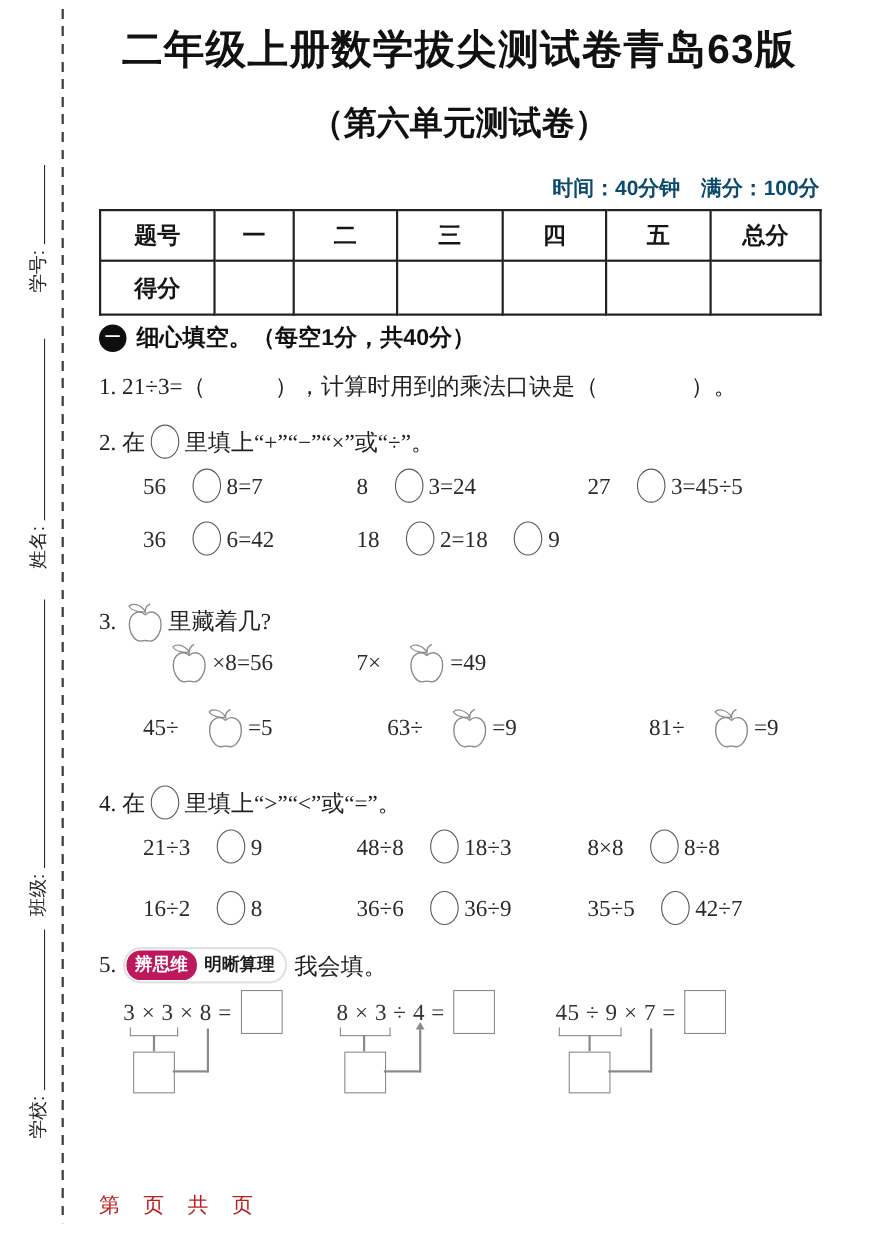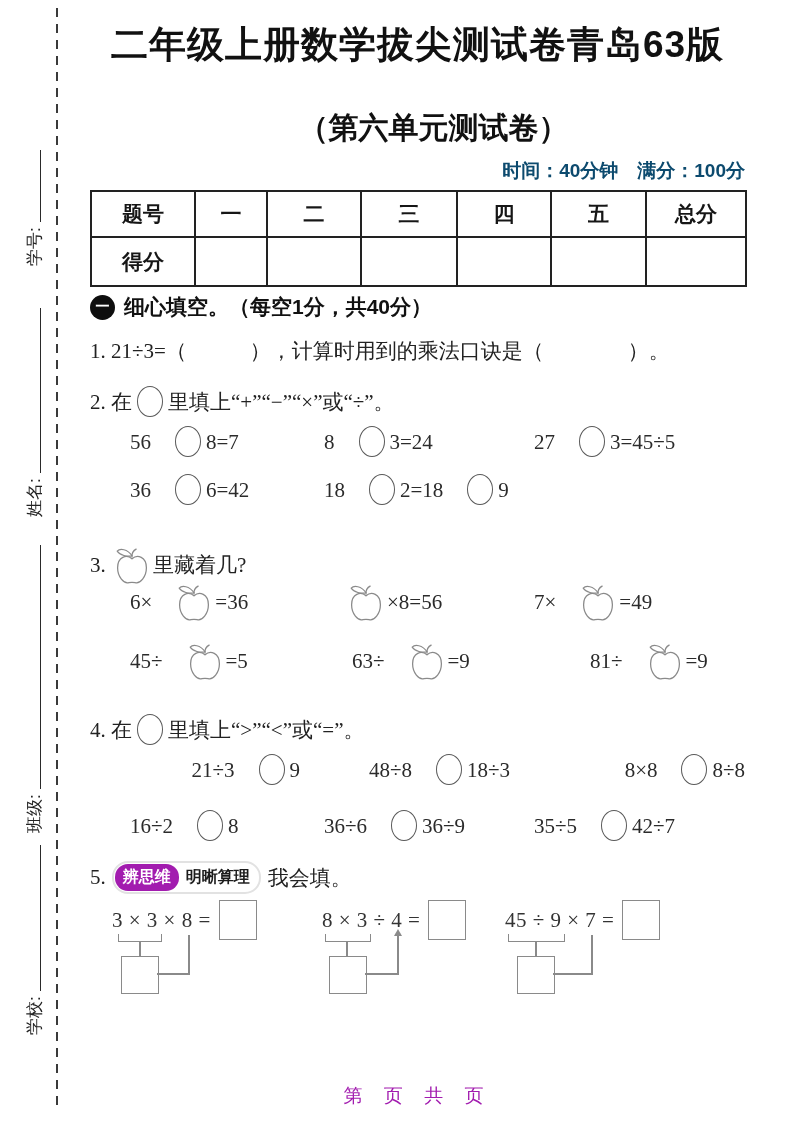--- a/index.html
+++ b/index.html
@@ -16,21 +16,21 @@
   .f2{left:16px;top:517px;width:209px;}
   .f3{left:16px;top:833px;width:288px;}
   .f4{left:16px;top:1035px;width:190px;}
   .mlabel{flex:0 0 auto;}
   .mline{flex:1 1 auto;border-bottom:1.5px solid #2a2a2a;height:1px;margin-bottom:5px;}
 
   .main{position:absolute;left:90px;top:0;width:655px;height:1122px;}
 
   .title{position:absolute;top:20px;left:0;width:100%;margin:0;text-align:center;
     font-size:37px;font-weight:800;letter-spacing:1px;color:#111;}
-  .subtitle{position:absolute;top:92px;left:0;width:100%;margin:16px;text-align:center;
+  .subtitle{position:absolute;top:92px;left:0;width:100%;margin:0;text-align:center;
     font-size:30px;font-weight:800;color:#111;}
   .info{position:absolute;top:158px;left:0;width:100%;text-align:right;
     font-size:19px;font-weight:600;color:#0c4a6e;}
 
   .score-table{position:absolute;top:190px;left:0;width:655px;border-collapse:collapse;table-layout:fixed;}
   .score-table td{border:2px solid #222;text-align:center;vertical-align:middle;
     font-size:21px;font-weight:600;color:#161616;}
   .score-table tr.r1 td{height:42px;}
   .score-table tr.r2 td{height:45px;}
 
@@ -46,42 +46,42 @@
   .q3p{top:546px;}
   .q4p{top:714px;}
 
   .row3{position:absolute;left:0;width:100%;display:grid;
     grid-template-columns:194px 210px auto;padding-left:16px;box-sizing:border-box;
     font-family:"Liberation Serif",serif;font-size:21px;color:#2b2b2b;align-items:center;}
   .q2r1{top:426px;}
   .q2r2{top:474px;}
   .q3r1{top:583px;}
   .q3r2{top:642px;gap:28px;}
-  .q4r1{top:754px;text-align:right;}
+  .q4r1{top:754px;}
   .q4r2{top:810px;}
   .row3 span{white-space:nowrap;margin-left:24px;}
 
   .circle{display:inline-block;width:24px;height:29px;border:1.5px solid #5a5a5a;
     border-radius:50%;vertical-align:-8px;margin:0 5px;background:#fff;}
   .apple{display:inline-block;vertical-align:-14px;margin:0 3px;line-height:0;}
 
   
   .q5h{position:absolute;top:861px;left:0;font-family:"Liberation Serif",serif;
     font-size:21px;color:#222;display:flex;align-items:center;}
   .badge{display:inline-flex;align-items:center;border:2px solid #e2e2e2;background:#fff;
     border-radius:16px;padding:1px 9px 1px 1px;margin:0 7px 0 6px;}
-  .badge-dark{background:#a21caf;color:#fff;border-radius:13px;padding:3px 8px;
+  .badge-dark{background:#be185d;color:#fff;border-radius:13px;padding:3px 8px;
     font-family:"Liberation Sans",sans-serif;font-size:16px;font-weight:bold;}
   .badge-light{padding-left:7px;font-family:"Liberation Sans",sans-serif;
     font-size:16px;font-weight:bold;color:#1c1c1c;}
 
   
   .diag{position:absolute;top:898px;height:122px;}
   .d1{left:10px;width:215px;}
-  .d2{left:232px;width:215px;}
+  .d2{left:216px;width:215px;}
   .d3{left:415px;width:238px;}
   .expr{position:absolute;top:2px;left:0;font-family:"Liberation Serif",serif;
     font-size:21px;color:#333;letter-spacing:.5px;white-space:nowrap;}
   .d1 .expr{left:12px;}
   .ansbox{display:inline-block;width:36px;height:38px;border:1.5px solid #8a8a8a;
     margin-left:8px;vertical-align:-13px;background:#fff;}
   .bracket{position:absolute;top:36px;height:7px;border:1.5px solid #8a8a8a;border-top:none;}
   .d1 .bracket{left:18px;width:42px;}
   .d2 .bracket{left:3px;width:44px;}
   .d3 .bracket{left:3px;width:55px;}
@@ -90,22 +90,22 @@
   .bigbox{position:absolute;top:58px;width:36px;height:36px;border:1.5px solid #8a8a8a;background:#fff;}
   .d1 .bigbox{left:21px;}.d2 .bigbox{left:7px;}.d3 .bigbox{left:12px;}
   .hline{position:absolute;top:75px;height:2px;background:#8a8a8a;}
   .d1 .hline{left:57px;width:32px;}.d2 .hline{left:43px;width:33px;}.d3 .hline{left:48px;width:39px;}
   .vline{position:absolute;top:37px;width:2px;height:40px;background:#8a8a8a;}
   .d1 .vline{left:88px;}.d2 .vline{left:75px;}.d3 .vline{left:86px;}
   .arrowhead{position:absolute;top:31px;left:72px;width:0;height:0;
     border-left:4px solid transparent;border-right:4px solid transparent;
     border-bottom:7px solid #8a8a8a;}
 
-  .footer{position:absolute;top:1083px;left:0;width:100%;text-align:center;
-    font-size:19px;letter-spacing:8px;color:#a21caf;}
+  .footer{position:absolute;top:1083px;left:0;width:100%;
+    font-size:19px;letter-spacing:8px;color:#b91c1c;}
 </style>
 </head>
 <body>
 
 <div class="page">
 
   <div class="binding-line"></div>
 
   <div class="mfield f1">
     <span class="mlabel">学号:</span>
@@ -179,25 +179,20 @@
       <span class="sym">36<span class="circle"></span>6=42</span>
       <span class="sym">18<span class="circle"></span>2=18<span class="circle"></span>9</span>
     </div>
 
     <div class="q q3p sym">3. <span class="apple"><svg viewBox="0 0 40 44" width="36" height="40">
             <path d="M25 3 C 21 5 19.5 8 20 12.5" fill="none" stroke="#8a8a8a" stroke-width="1.4"></path>
             <path d="M20 10.5 C 15 3 6.5 2 3.5 5.5 C 6.5 10 15 12 20 10.5 Z" fill="none" stroke="#8a8a8a" stroke-width="1.2"></path>
             <path d="M20 14 C 14 8.5 4 12 4 24 C 4 34 11 42 16.5 40.5 C 18.5 40 21.5 40 23.5 40.5 C 29 42 36 34 36 24 C 36 12 26 8.5 20 14 Z" fill="none" stroke="#8a8a8a" stroke-width="1.4"></path>
           </svg></span>里藏着几?</div>
     <div class="row3 q3r1">
-      <span class="sym">6×<span class="apple"><svg viewBox="0 0 40 44" width="36" height="40">
-              <path d="M25 3 C 21 5 19.5 8 20 12.5" fill="none" stroke="#8a8a8a" stroke-width="1.4"></path>
-              <path d="M20 10.5 C 15 3 6.5 2 3.5 5.5 C 6.5 10 15 12 20 10.5 Z" fill="none" stroke="#8a8a8a" stroke-width="1.2"></path>
-              <path d="M20 14 C 14 8.5 4 12 4 24 C 4 34 11 42 16.5 40.5 C 18.5 40 21.5 40 23.5 40.5 C 29 42 36 34 36 24 C 36 12 26 8.5 20 14 Z" fill="none" stroke="#8a8a8a" stroke-width="1.4"></path>
-            </svg></span>=36</span>
       <span class="sym"><span class="apple"><svg viewBox="0 0 40 44" width="36" height="40">
               <path d="M25 3 C 21 5 19.5 8 20 12.5" fill="none" stroke="#8a8a8a" stroke-width="1.4"></path>
               <path d="M20 10.5 C 15 3 6.5 2 3.5 5.5 C 6.5 10 15 12 20 10.5 Z" fill="none" stroke="#8a8a8a" stroke-width="1.2"></path>
               <path d="M20 14 C 14 8.5 4 12 4 24 C 4 34 11 42 16.5 40.5 C 18.5 40 21.5 40 23.5 40.5 C 29 42 36 34 36 24 C 36 12 26 8.5 20 14 Z" fill="none" stroke="#8a8a8a" stroke-width="1.4"></path>
             </svg></span>×8=56</span>
       <span class="sym">7×<span class="apple"><svg viewBox="0 0 40 44" width="36" height="40">
               <path d="M25 3 C 21 5 19.5 8 20 12.5" fill="none" stroke="#8a8a8a" stroke-width="1.4"></path>
               <path d="M20 10.5 C 15 3 6.5 2 3.5 5.5 C 6.5 10 15 12 20 10.5 Z" fill="none" stroke="#8a8a8a" stroke-width="1.2"></path>
               <path d="M20 14 C 14 8.5 4 12 4 24 C 4 34 11 42 16.5 40.5 C 18.5 40 21.5 40 23.5 40.5 C 29 42 36 34 36 24 C 36 12 26 8.5 20 14 Z" fill="none" stroke="#8a8a8a" stroke-width="1.4"></path>
             </svg></span>=49</span>

